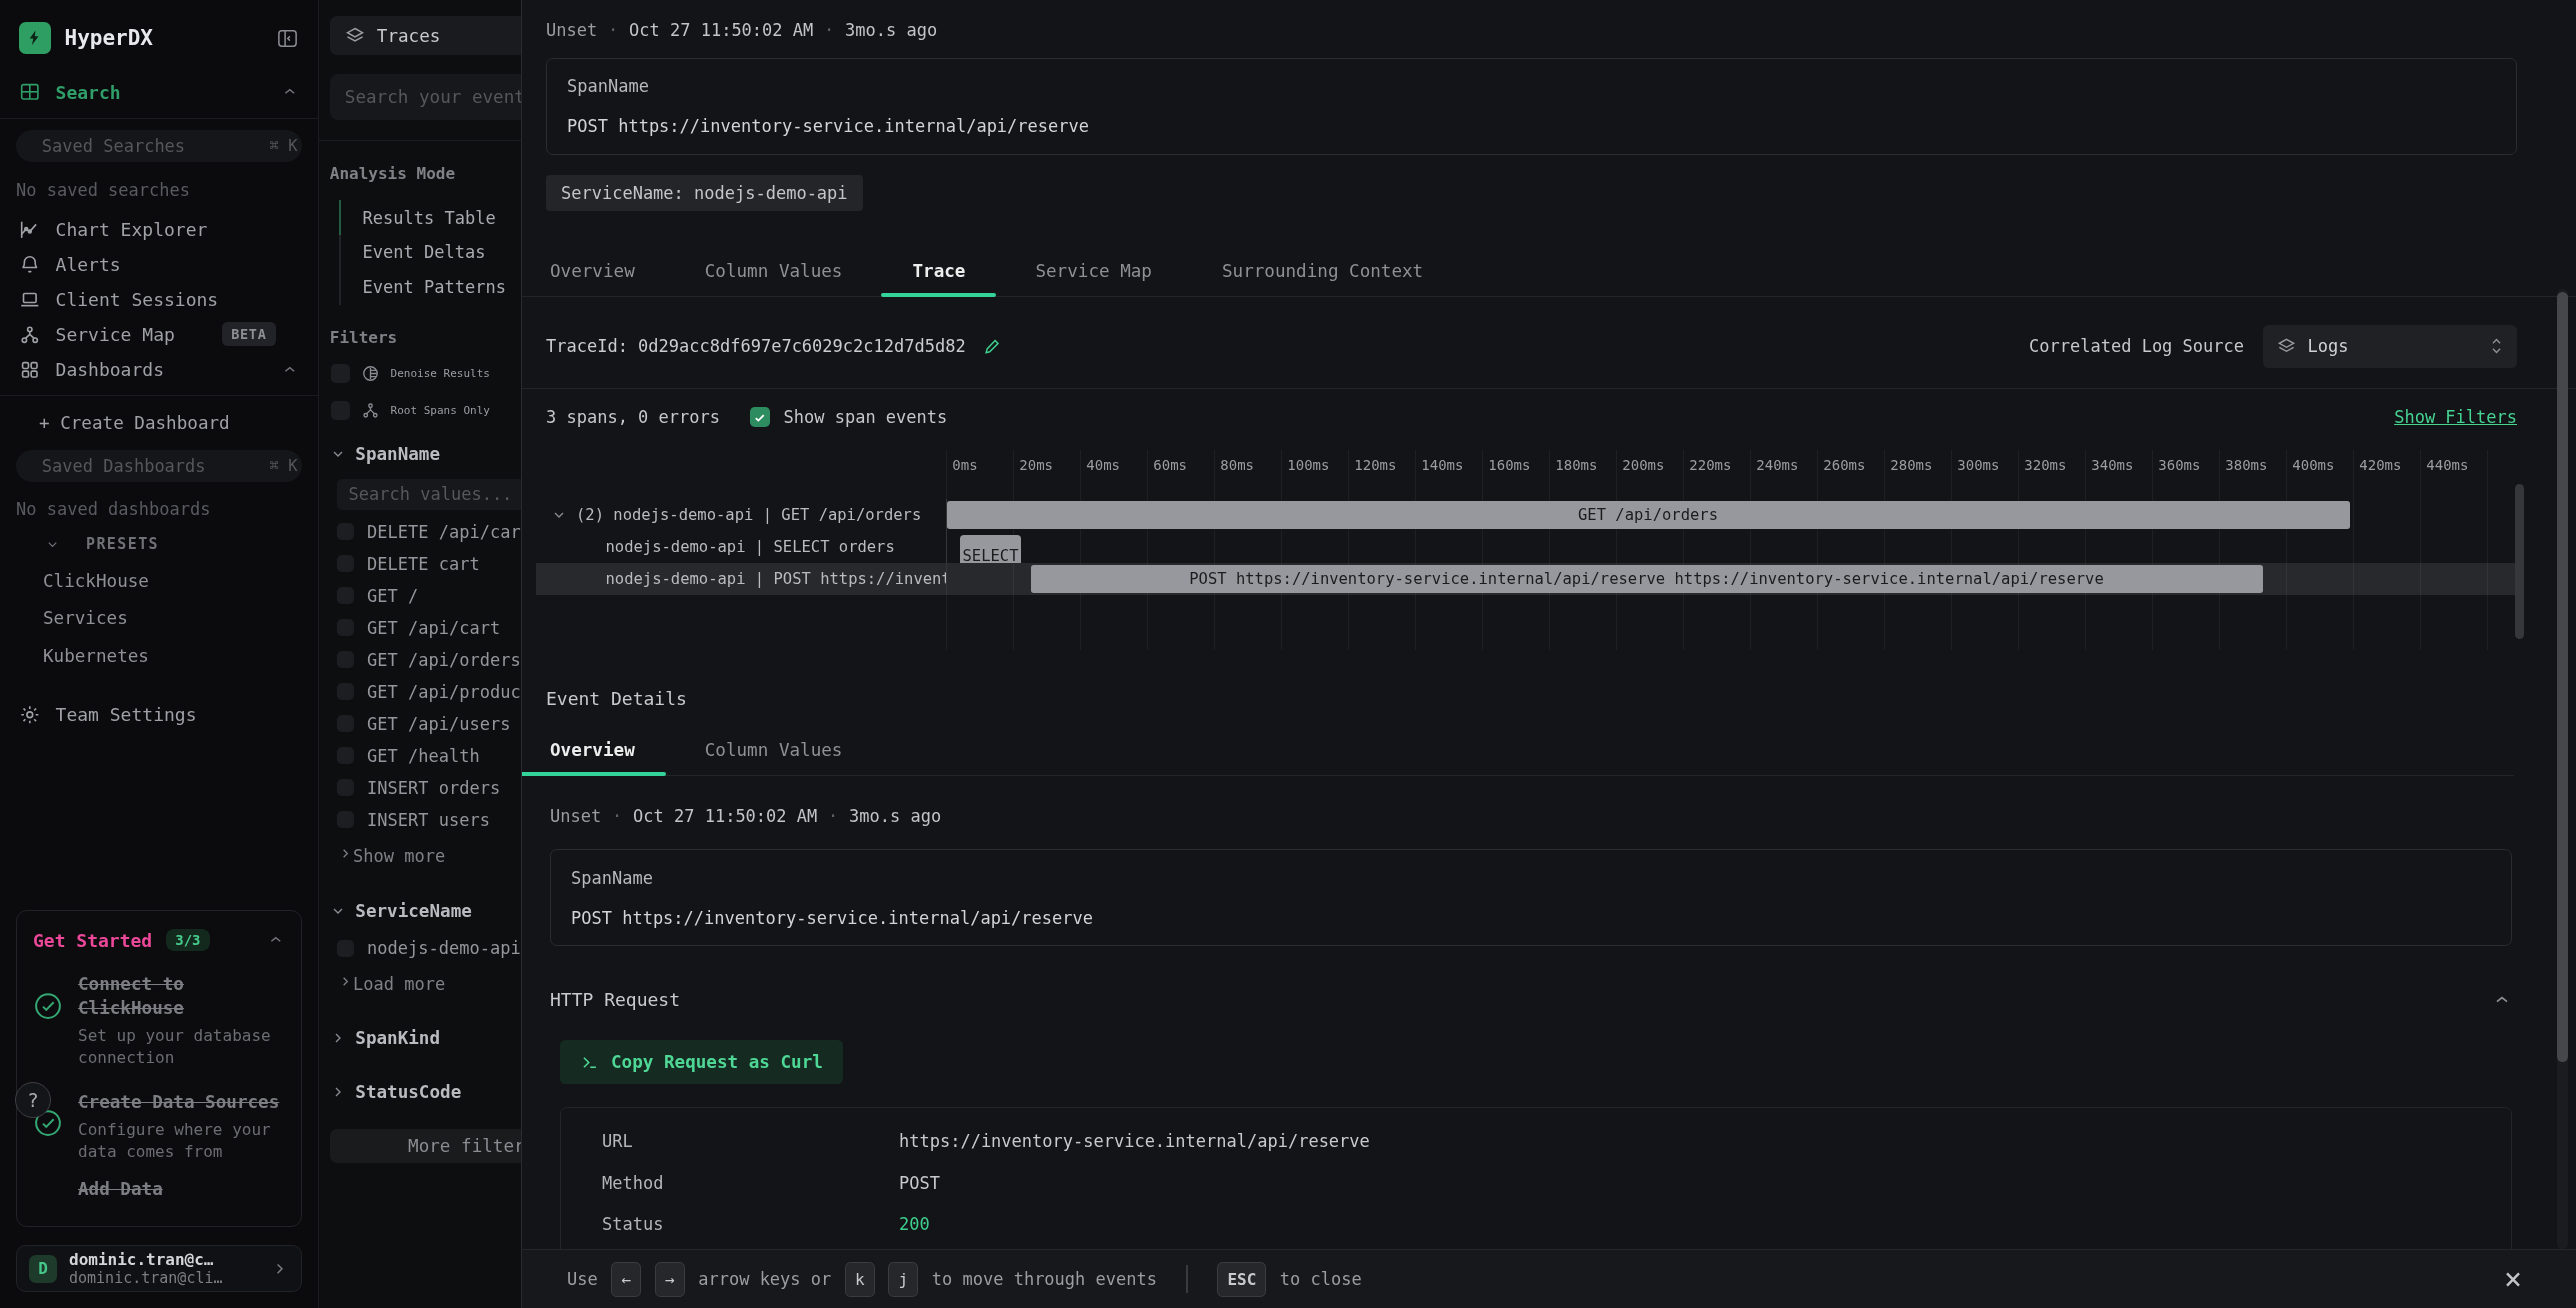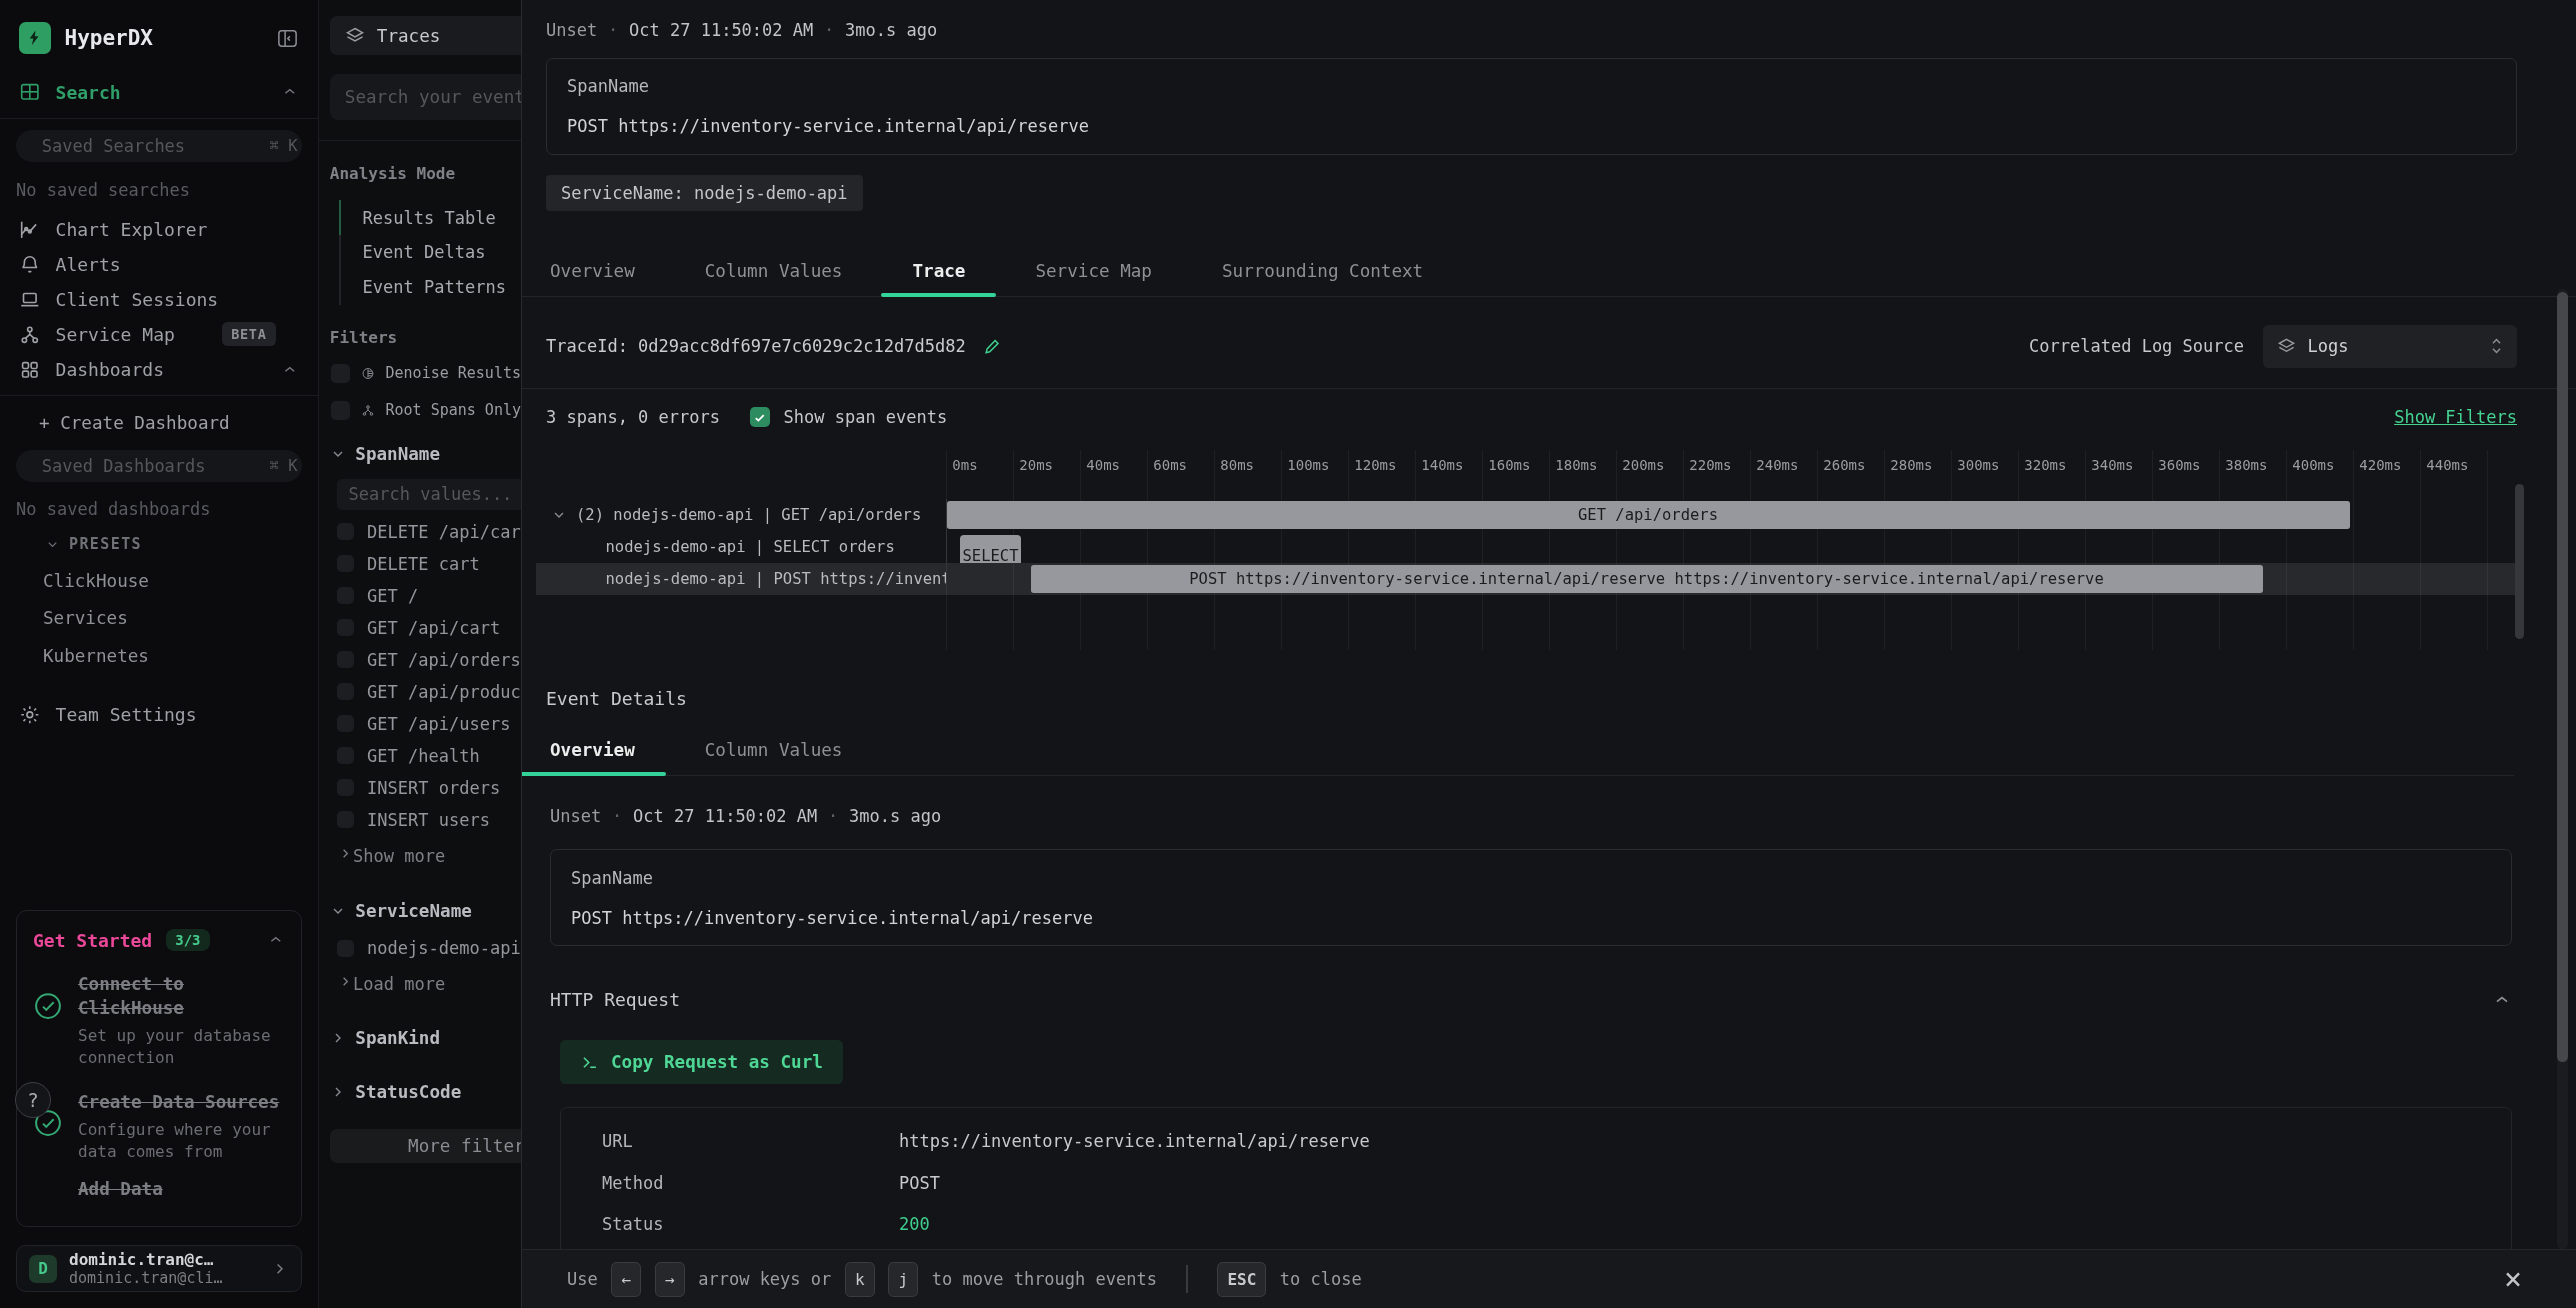--- a/index.html
+++ b/index.html
@@ -20,21 +20,21 @@
   .side-item.search-item { color:#2f9e68; font-weight:700; margin-top:17.6px; }
   .side-divider { height:0.7px; background:#1b1c1f; margin-top:8px; }
   .pill-input { margin:12px 16px 0 16px; height:32px; background:#151619; border-radius:16px; display:flex; align-items:center; gap:10.8px; padding:0 15px; }
   .pill-input input { flex:1; background:transparent; border:0; outline:0; color:#9fa1a6; font:inherit; font-size:17px; }
   .pill-input input::placeholder { color:#55575d; }
   .pill-input .kbd-hint { color:#55575d; font-size:15.5px; white-space:nowrap; }
   .empty-note { font-size:17px; color:#595b61; padding:0 16px; margin-top:17.6px; }
   .nav-group { margin-top:12px; }
   .beta-badge { margin-left:auto; margin-right:23px; background:#222328; color:#8d8f95; font-size:13.5px; font-weight:700; letter-spacing:0.7px; padding:4px 9.5px; border-radius:5.4px; }
   .create-dash { font-size:17.6px; color:#9fa1a6; padding:0 39px; margin-top:12px; height:30px; display:flex; align-items:center; }
-  .presets-label { display:flex; gap:9px; align-items:center; margin:16px 0 0 45px; color:#6f7177; font-size:15px; font-weight:700; letter-spacing:1.4px; }
+  .presets-label { display:flex; gap:26px; align-items:center; margin:16px 0 0 45px; color:#6f7177; font-size:15px; font-weight:700; letter-spacing:1.4px; }
   .preset-item { font-size:17.6px; color:#8f9196; padding:0 0 0 43px; margin-top:17.6px; }
   .spacer { flex:1; }
 
   .gs-card { margin:0 16px; border:0.7px solid #222327; border-radius:10.8px; padding:17.6px 16px 12px 16px; background:#0c0c0e; }
   .gs-head { display:flex; align-items:center; gap:13.5px; }
   .gs-title { font-size:18px; font-weight:700; color:#ec4899; }
   .gs-badge { background:#14291e; color:#46c98b; font-size:14px; font-weight:700; padding:3.4px 9.5px; border-radius:8px; }
   .gs-head .chev { margin-left:auto; color:#74767c; }
   .gs-task { display:flex; gap:15px; margin-top:21.6px; }
   .gs-check { flex-shrink:0; margin-top:17.6px; }
@@ -51,21 +51,21 @@
   .filter-panel { position:relative; width:203px; height:1308px; background:#0d0e10; border-left:0.7px solid #1b1c1f; overflow:hidden; flex-shrink:0; padding-top:16px; }
   .src-btn { margin-left:10.8px; width:223px; height:39px; background:#1a1b1e; border-radius:6.8px; display:flex; align-items:center; gap:12px; padding:0 15px; font-size:17.6px; color:#c9cacd; }
   .evt-search { margin:19px 0 0 10.8px; width:223px; height:46px; background:#17181b; border-radius:8px; display:flex; align-items:center; padding:0 15px; }
   .evt-search input { width:100%; background:transparent; border:0; outline:0; font:inherit; font-size:17.6px; color:#86efac; }
   .evt-search input::placeholder { color:#55575c; }
   .fp-divider { height:0.7px; background:#1b1c1f; margin-top:20px; }
   .fp-h { font-size:16px; font-weight:700; color:#7f8187; margin:23px 0 0 10.8px; }
   .mode-list { margin:17.6px 0 0 20px; }
   .mode-item { border-left:2px solid #232428; padding:7.4px 0 7.4px 21.6px; font-size:17px; color:#a9abb0; }
   .mode-item.active { border-left-color:#235c41; }
-  .toggle-row { display:flex; gap:10.8px; margin:17.6px 0 0 12px; font-size:15px; color:#9b9da2; white-space:nowrap; }
+  .toggle-row { display:flex; align-items:center; gap:10.8px; margin:17.6px 0 0 12px; font-size:11px; color:#9b9da2; white-space:nowrap; }
   .cbx { width:19px; height:19px; border-radius:4.7px; background:#1d1e22; flex-shrink:0; }
   .facet-head { display:flex; align-items:center; gap:9.5px; margin:24px 0 0 10.8px; font-size:17.6px; font-weight:700; color:#b9bbc0; }
   .facet-search { margin:15px 0 0 17.6px; width:203px; height:31px; background:#17181b; border-radius:5.4px; display:flex; align-items:center; padding:0 12px; }
   .facet-search input { width:100%; background:transparent; border:0; outline:0; font:inherit; font-size:17px; color:#9fa1a6; }
   .facet-search input::placeholder { color:#55575c; }
   .val-row { display:flex; align-items:center; gap:13.5px; margin:12px 0 0 17.6px; font-size:17px; color:#94969b; white-space:nowrap; }
   .val-row .cbx { width:17px; height:17px; }
   .link-row { display:flex; align-items:flex-start; gap:0; margin:16px 0 0 19px; font-size:17px; color:#7f8187; }
   .more-btn { margin:27px 0 0 10.8px; width:223px; height:34px; background:#1a1b1d; border-radius:6.8px; font-size:17.6px; color:#8a8c92; display:flex; align-items:center; justify-content:flex-end; padding-right:17.6px; }
 

